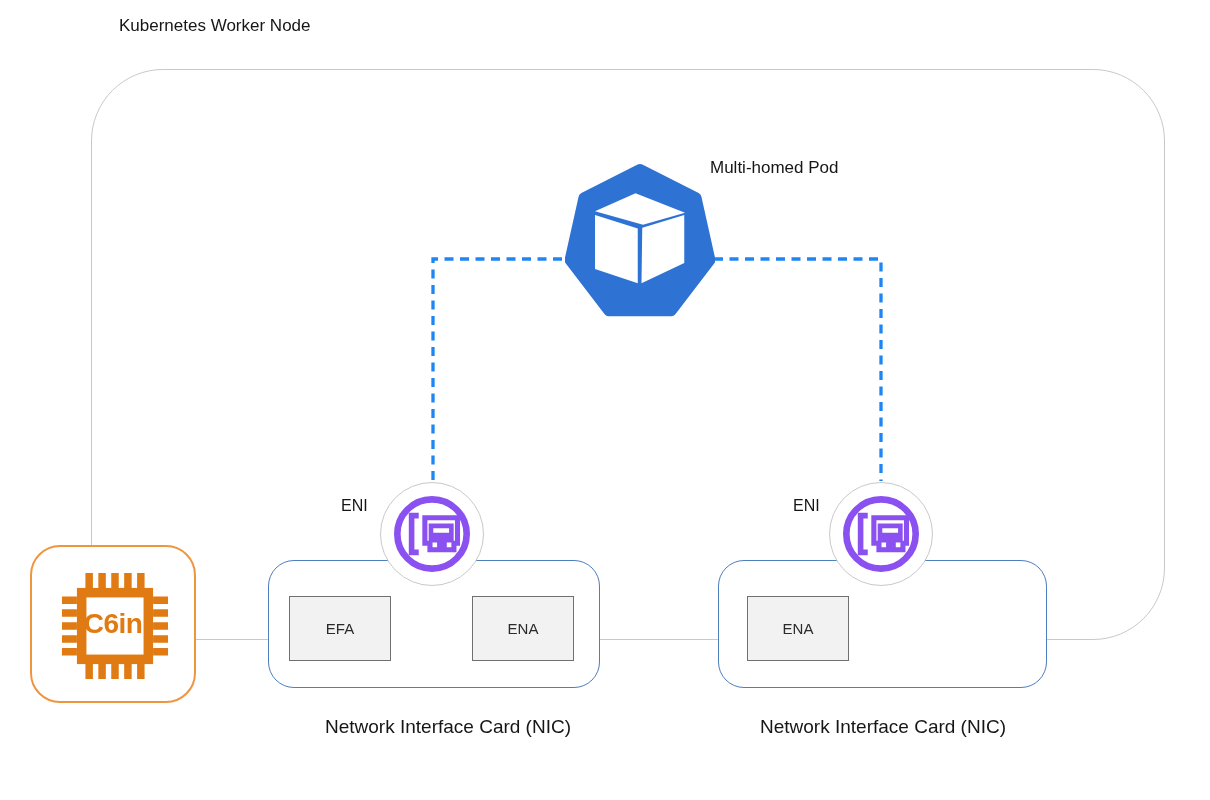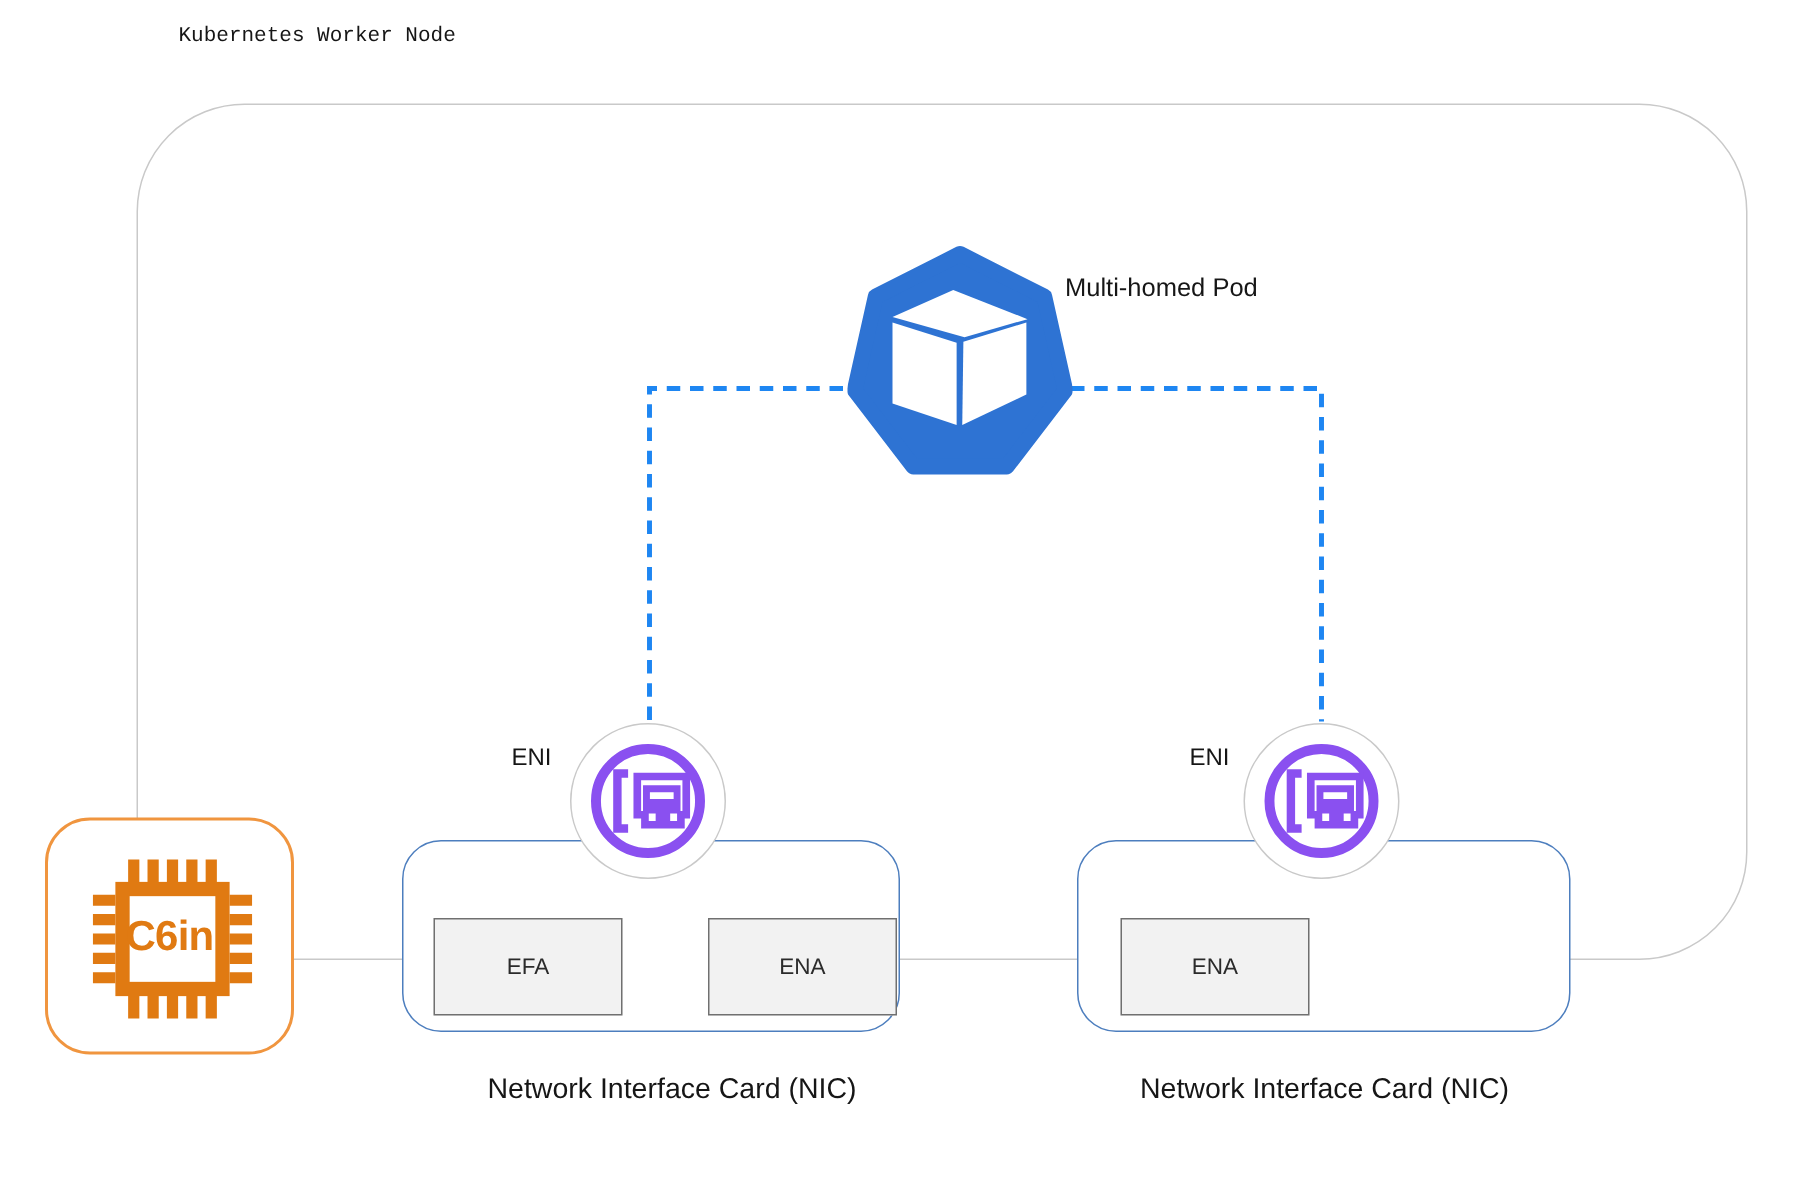--- a/index.html
+++ b/index.html
@@ -1,42 +1,42 @@
 <!DOCTYPE html>
 <html style="--pod_blue: #2E73D3; --dash_blue: #1E86F2; --eni_purple: #8A50F0; --eni_ring_gray: #C9C9C9; --container_border: #C9C9C9; --nic_border: #4D7EBE; --adapter_fill: #F2F2F2; --adapter_border: #707070; --chip_orange: #E07A12; --chip_border: #F0953F; --text: #161616;"><head>
 <meta charset="utf-8">
 <style>
   html,body{margin:0;padding:0;background:#ffffff;}
   .canvas{
     position:relative;width:1210px;height:800px;background:#fff;overflow:hidden;
     font-family:"Liberation Sans","DejaVu Sans",sans-serif;color:var(--text,#161616);
   }
   .abs{position:absolute;}
-  .title{left:119px;top:16px;font-size:14px;font-family:Liberation Mono, monospace;}
+  .title{left:119px;top:16px;font-size:17px;}
   .node-box{
     left:91px;top:69px;width:1074px;height:571px;box-sizing:border-box;
     border:1.4px solid var(--container_border,#c9c9c9);border-radius:72px;background:transparent;
   }
   .links{left:0;top:0;width:1210px;height:800px;pointer-events:none;}
   .dash{fill:none;stroke:var(--dash_blue,#1e86f2);stroke-width:3.3;stroke-dasharray:9 6.5;}
   
   .pod-icon{left:565px;top:163px;width:150px;height:155px;}
   .hept{fill:var(--pod_blue,#2e73d3);stroke:var(--pod_blue,#2e73d3);stroke-width:7;stroke-linejoin:round;}
   .cube-face{fill:#ffffff;}
-  .pod-label{left:710px;top:158px;font-size:17px;margin-top:24px;}
+  .pod-label{left:710px;top:158px;font-size:17px;}
   
   .eni-badge{width:104px;height:104px;box-sizing:border-box;border-radius:50%;
     background:#fff;border:1.4px solid var(--eni_ring_gray,#c9c9c9);}
   .eni-badge svg{position:absolute;left:0;top:0;width:100%;height:100%;}
   .eni-stroke{fill:none;stroke:var(--eni_purple,#8a50f0);}
   .eni-label{font-size:16px;text-align:center;}
   
   .nic{top:560px;height:128px;box-sizing:border-box;background:#fff;
     border:1.6px solid var(--nic_border,#4d7ebe);border-radius:26px;}
-  .adapter{top:612px;width:126px;height:65px;box-sizing:border-box;
+  .adapter{top:596px;width:102px;height:65px;box-sizing:border-box;
     background:var(--adapter_fill,#f2f2f2);border:1.6px solid var(--adapter_border,#707070);
     display:flex;align-items:center;justify-content:center;font-size:15px;color:#2b2b2b;}
   .nic-caption{top:716px;font-size:19px;transform:translateX(-50%);white-space:nowrap;}
   
   .c6in-box{left:30px;top:545px;width:166px;height:158px;box-sizing:border-box;background:#fff;
     border:2px solid var(--chip_border,#f0953f);border-radius:30px;}
   .c6in-box svg{position:absolute;left:14px;top:11px;width:138px;height:136px;}
   .chip-stroke{fill:none;stroke:var(--chip_orange,#e07a12);}
   .c6in-label{position:absolute;left:0;top:0;width:100%;height:100%;
     display:flex;align-items:center;justify-content:center;

